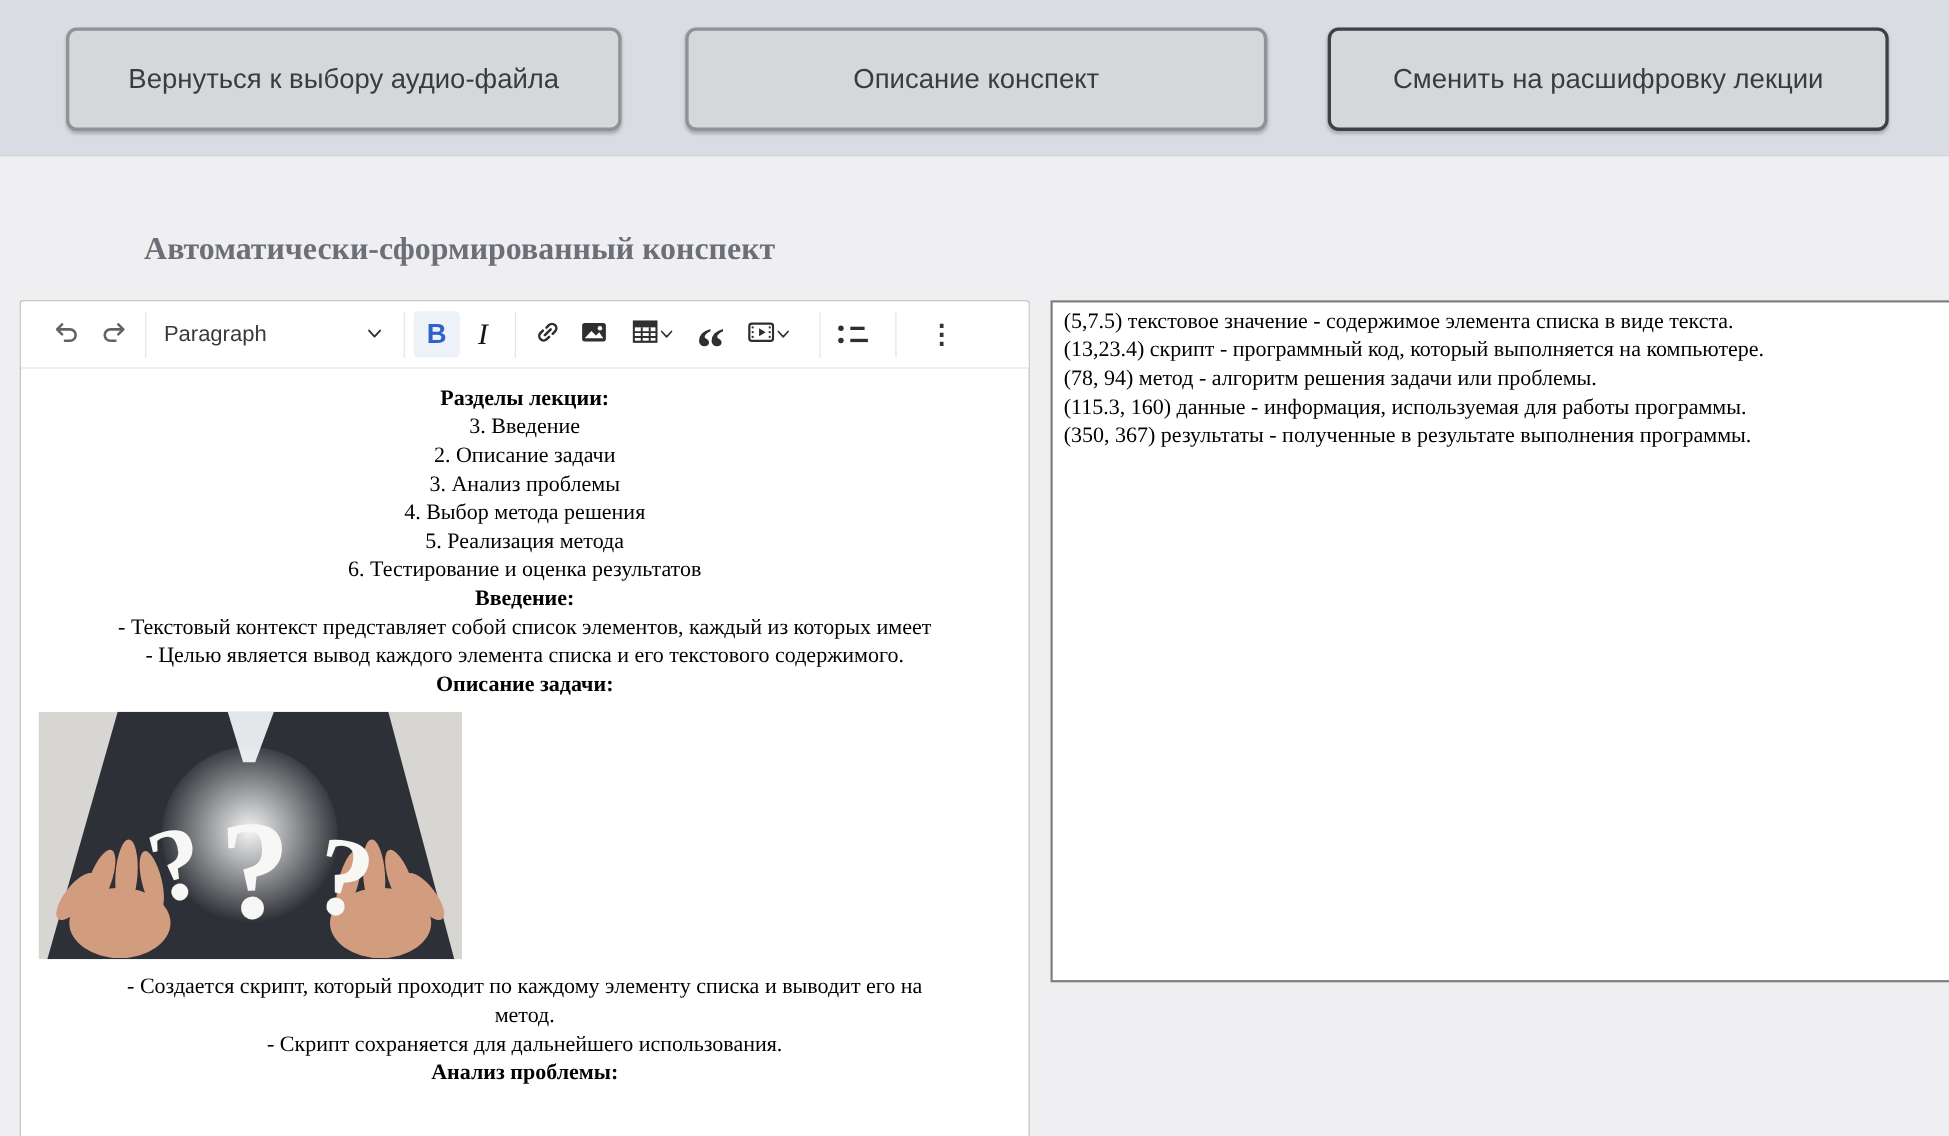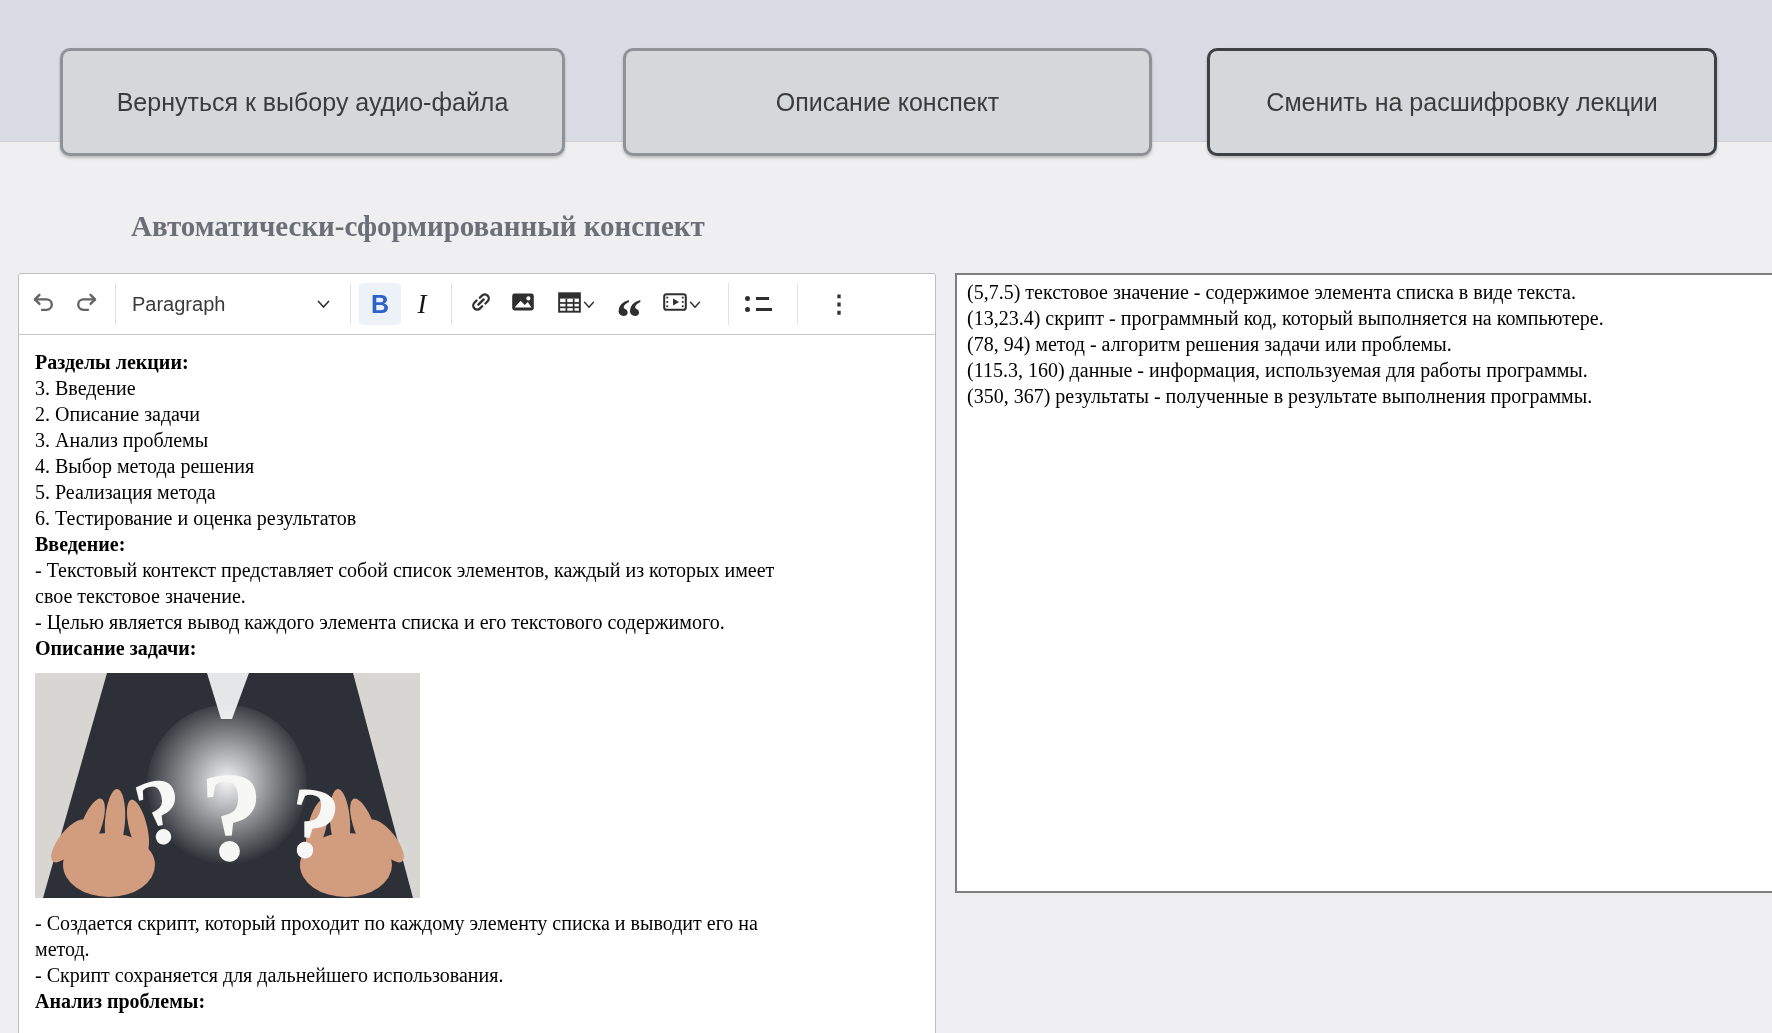--- a/index.html
+++ b/index.html
@@ -2,40 +2,40 @@
 <html><head>
 <meta charset="utf-8">
 <style>
   html,body{margin:0;padding:0;background:#efeff1;}
   .screen{position:relative;width:1772px;height:1033px;overflow:hidden;
           background:#efeff1;font-family:"Liberation Sans",sans-serif;}
 
   
   .topbar{position:absolute;left:0;top:0;width:100%;height:141px;
           background:#d9dce3;border-bottom:1px solid #cfd2d9;}
-  .tb-button{position:absolute;top:25px;height:108px;box-sizing:border-box;
+  .tb-button{position:absolute;top:25px;height:94px;box-sizing:border-box;
           background:#d5d8db;border:3px solid #8f9296;border-radius:10px;
           display:flex;align-items:center;justify-content:center;
           font-size:25px;color:#3b3b3b;cursor:pointer;
-          box-shadow:0 2px 3px rgba(0,0,0,.22);margin-top:23px;}
+          box-shadow:0 2px 3px rgba(0,0,0,.22);}
   .tb-button.b1{left:60px;width:505px;}
   .tb-button.b2{left:623px;width:529px;}
   .tb-button.b3{left:1207px;width:510px;border-color:#3d4145;}
 
   
   .page-title{position:absolute;left:131px;top:210px;
           font-family:"Liberation Serif",serif;font-weight:bold;
           font-size:29px;color:#6c6f77;}
 
   
   .editor{position:absolute;left:18px;top:273px;width:918px;height:800px;
           box-sizing:border-box;background:#fff;border:1px solid #bdbdbd;
           border-radius:3px;}
   .toolbar{height:61px;box-sizing:border-box;border-bottom:1px solid #c7c7c7;
-          display:flex;align-items:center;padding:0 4px;background:#fff;
+          display:flex;align-items:center;padding:0 21px;background:#fff;
           border-radius:3px 3px 0 0;}
   .tb-item{height:42px;display:flex;align-items:center;justify-content:center;
           border-radius:4px;cursor:pointer;flex:0 0 auto;}
   .icon-btn{width:42px;}
   .tb-sep{width:1px;height:42px;background:#e2e2e2;margin:0 8px;flex:0 0 auto;}
   .paragraph-dd{width:198px;justify-content:space-between;
           padding:0 12px 0 8px;box-sizing:content-box;}
   .paragraph-dd .dd-label{font-size:20px;color:#3a3a3a;}
   .bold-btn{background:#edf1f8;font-weight:bold;font-size:25px;color:#2c62c9;}
   .italic-btn{font-family:"Liberation Serif",serif;font-style:italic;
@@ -46,21 +46,21 @@
   .group{display:flex;align-items:center;gap:2px;}
   .list-icon{display:flex;flex-direction:column;gap:6px;}
   .list-row{display:flex;align-items:center;gap:6px;}
   .list-dot{width:5px;height:5px;border-radius:50%;background:#2f2f2f;}
   .list-bar{height:3px;background:#2f2f2f;}
   .list-bar.short{width:13px;}.list-bar.long{width:16px;}
 
   
   .content{padding:14px 16px 0 16px;font-family:"Liberation Serif",serif;
           font-size:20px;line-height:26px;color:#000;cursor:text;}
-  .content p{margin:0;}
+  .content p{margin:0;text-align:center;}
   .content p.bold{font-weight:bold;}
   .content figure{margin:12px 0;width:385px;height:225px;padding:0;}
 
   
   .right-panel{position:absolute;left:955px;top:273px;width:830px;height:620px;
           box-sizing:border-box;background:#fff;border:2px solid #7e7e7e;
           padding:4px 10px;font-family:"Liberation Serif",serif;font-size:20px;
           line-height:26px;color:#000;cursor:text;}
   .rp-line{white-space:nowrap;}
 </style>
@@ -209,21 +209,20 @@
     <div class="content" id="editor-content">
         <p class="bold">Разделы лекции:</p>
         <p>3. Введение</p>
         <p>2. Описание задачи</p>
         <p>3. Анализ проблемы</p>
         <p>4. Выбор метода решения</p>
         <p>5. Реализация метода</p>
         <p>6. Тестирование и оценка результатов</p>
         <p class="bold">Введение:</p>
         <p>- Текстовый контекст представляет собой список элементов, каждый из которых имеет</p>
-        <p>свое текстовое значение.</p>
         <p>- Целью является вывод каждого элемента списка и его текстового содержимого.</p>
         <p class="bold">Описание задачи:</p>
   <figure>
     <svg viewBox="0 0 385 225" width="385" height="225">
       <defs>
         <radialGradient id="glowG" cx="50%" cy="48%" r="52%">
           <stop offset="0%" stop-color="#ffffff" stop-opacity="0.95"></stop>
           <stop offset="100%" stop-color="#ffffff" stop-opacity="0"></stop>
         </radialGradient>
         <g id="handShape">

